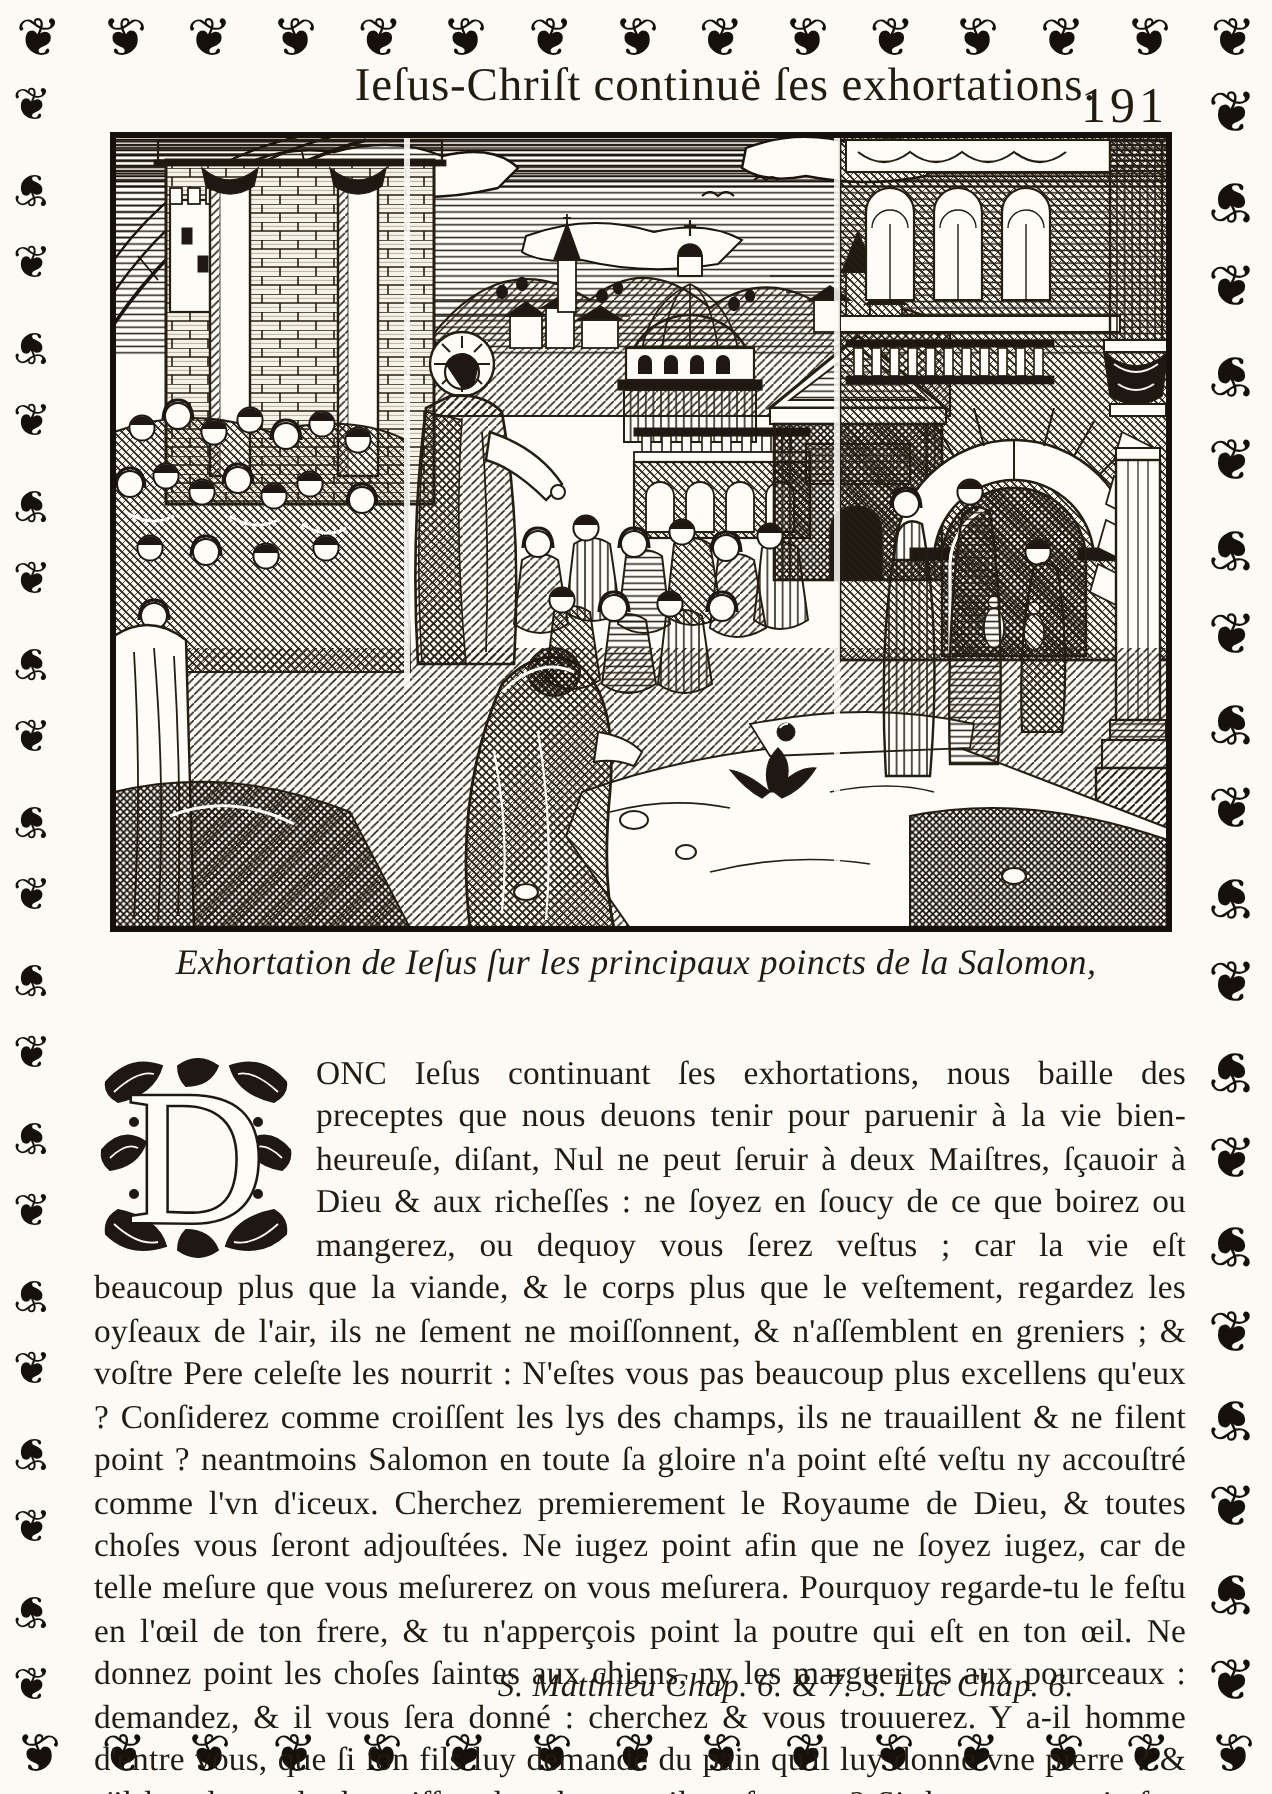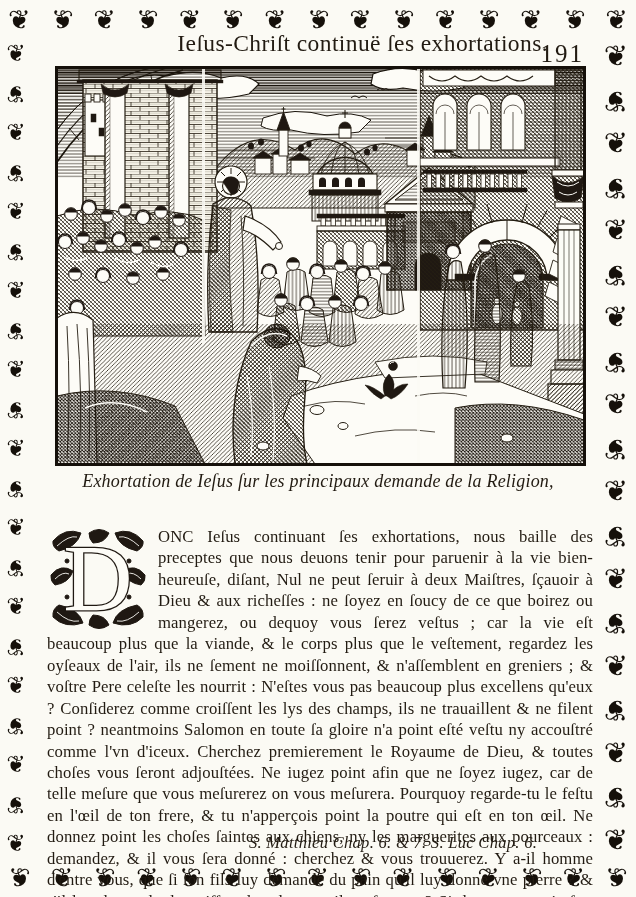--- a/index.html
+++ b/index.html
@@ -444,21 +444,21 @@
       </g>
 
       <rect x="147" y="2" width="3" height="276" fill="#fbfaf4" opacity="0.9"></rect>
       <rect x="362" y="2" width="3" height="396" fill="#fbfaf4" opacity="0.85"></rect>
 
       <rect x="1.5" y="1.5" width="528" height="397" fill="none" stroke="#15100a" stroke-width="3"></rect>
     </svg>
   </figure>
 
   <div class="caption">
-    <div>Exhortation de Ieſus ſur les principaux demande de la Religion,</div>
+    <div>Exhortation de Ieſus ſur les principaux poincts de la Salomon,</div>
   </div>
 
   <div class="bodytext">
     <span class="dropcap">
       <svg viewBox="0 0 102 100" xmlns="http://www.w3.org/2000/svg">
         <g fill="#1f1812" stroke="#1f1812" stroke-width="1">
           <path d="M6,12Q18,-2 34,4Q30,18 12,22Q5,18 6,12Z"></path>
           <path d="M96,12Q84,-2 68,4Q72,18 90,22Q97,18 96,12Z"></path>
           <path d="M6,88Q18,100 36,94Q32,80 12,76Q5,80 6,88Z"></path>
           <path d="M96,88Q84,100 66,94Q70,80 90,76Q97,80 96,88Z"></path>

